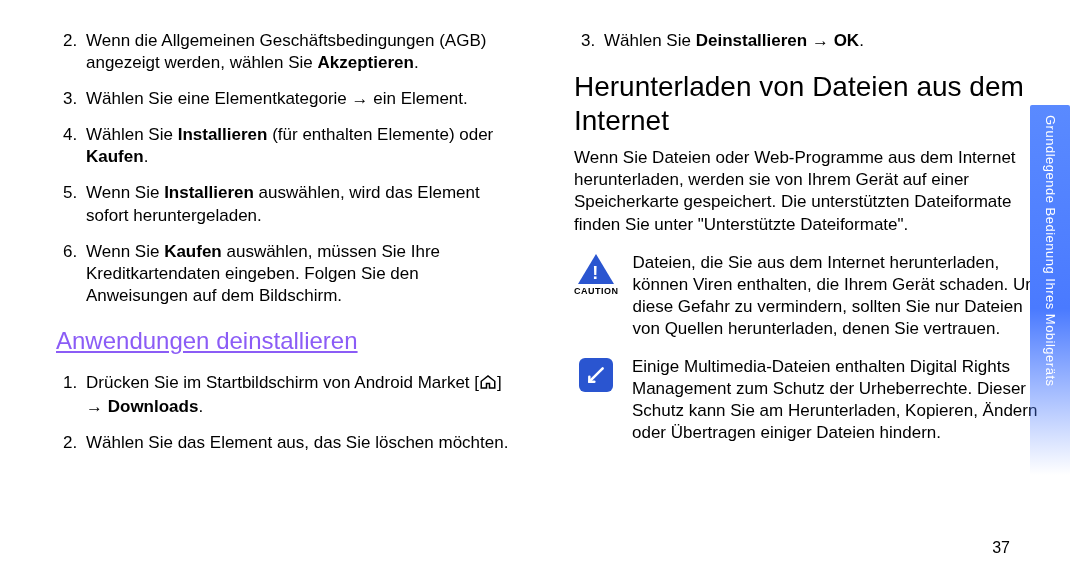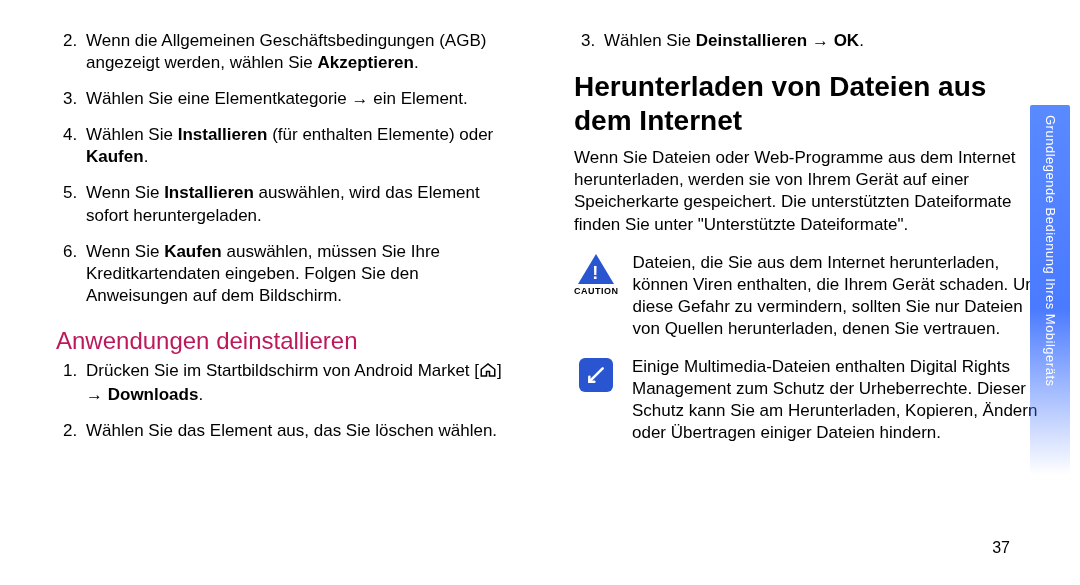--- a/index.html
+++ b/index.html
@@ -55,26 +55,27 @@
     padding-left: 26px;
   }
   ol li {
     margin-bottom: 14px;
     padding-left: 4px;
   }
   .bold { font-weight: 700; }
   h2 {
     font-size: 24px;
     font-weight: 400;
-    color: #be185d;
-    margin: 18px 0 4px 0;
+    color: #8b5cf6;
+    margin: 18px 0 16px 0;
+    text-decoration: underline;
   }
   h1 {
     font-size: 28px;
-    font-weight: 700;
+    font-weight: 400;
     color: #000;
     margin: 10px 0 10px 0;
     line-height: 1.2;
   }
   .para {
     margin: 0 0 16px 0;
   }
   .callout {
     display: flex;
     gap: 14px;
@@ -169,21 +170,21 @@
 
       <h2>Anwendungen deinstallieren</h2>
 
       <ol start="1">
         <li>
           <span>Drücken Sie im Startbildschirm von Android Market [</span><span class="home-icon"><svg viewBox="0 0 24 20">
                 <path d="M3 18 V9 L12 2 L21 9 V18 H14 V12 H10 V18 Z" fill="none" stroke="#000" stroke-width="2"></path>
               </svg></span><span>] → </span><span class="bold">Downloads</span><span>.</span>
         </li>
         <li>
-          <span>Wählen Sie das Element aus, das Sie löschen wählen.</span>
+          <span>Wählen Sie das Element aus, das Sie löschen möchten.</span>
         </li>
       </ol>
     </div>
 
     <div class="col">
       <ol start="3">
         <li>
           <span>Wählen Sie </span><span class="bold">Deinstallieren</span><span> → </span><span class="bold">OK</span><span>.</span>
         </li>
       </ol>

